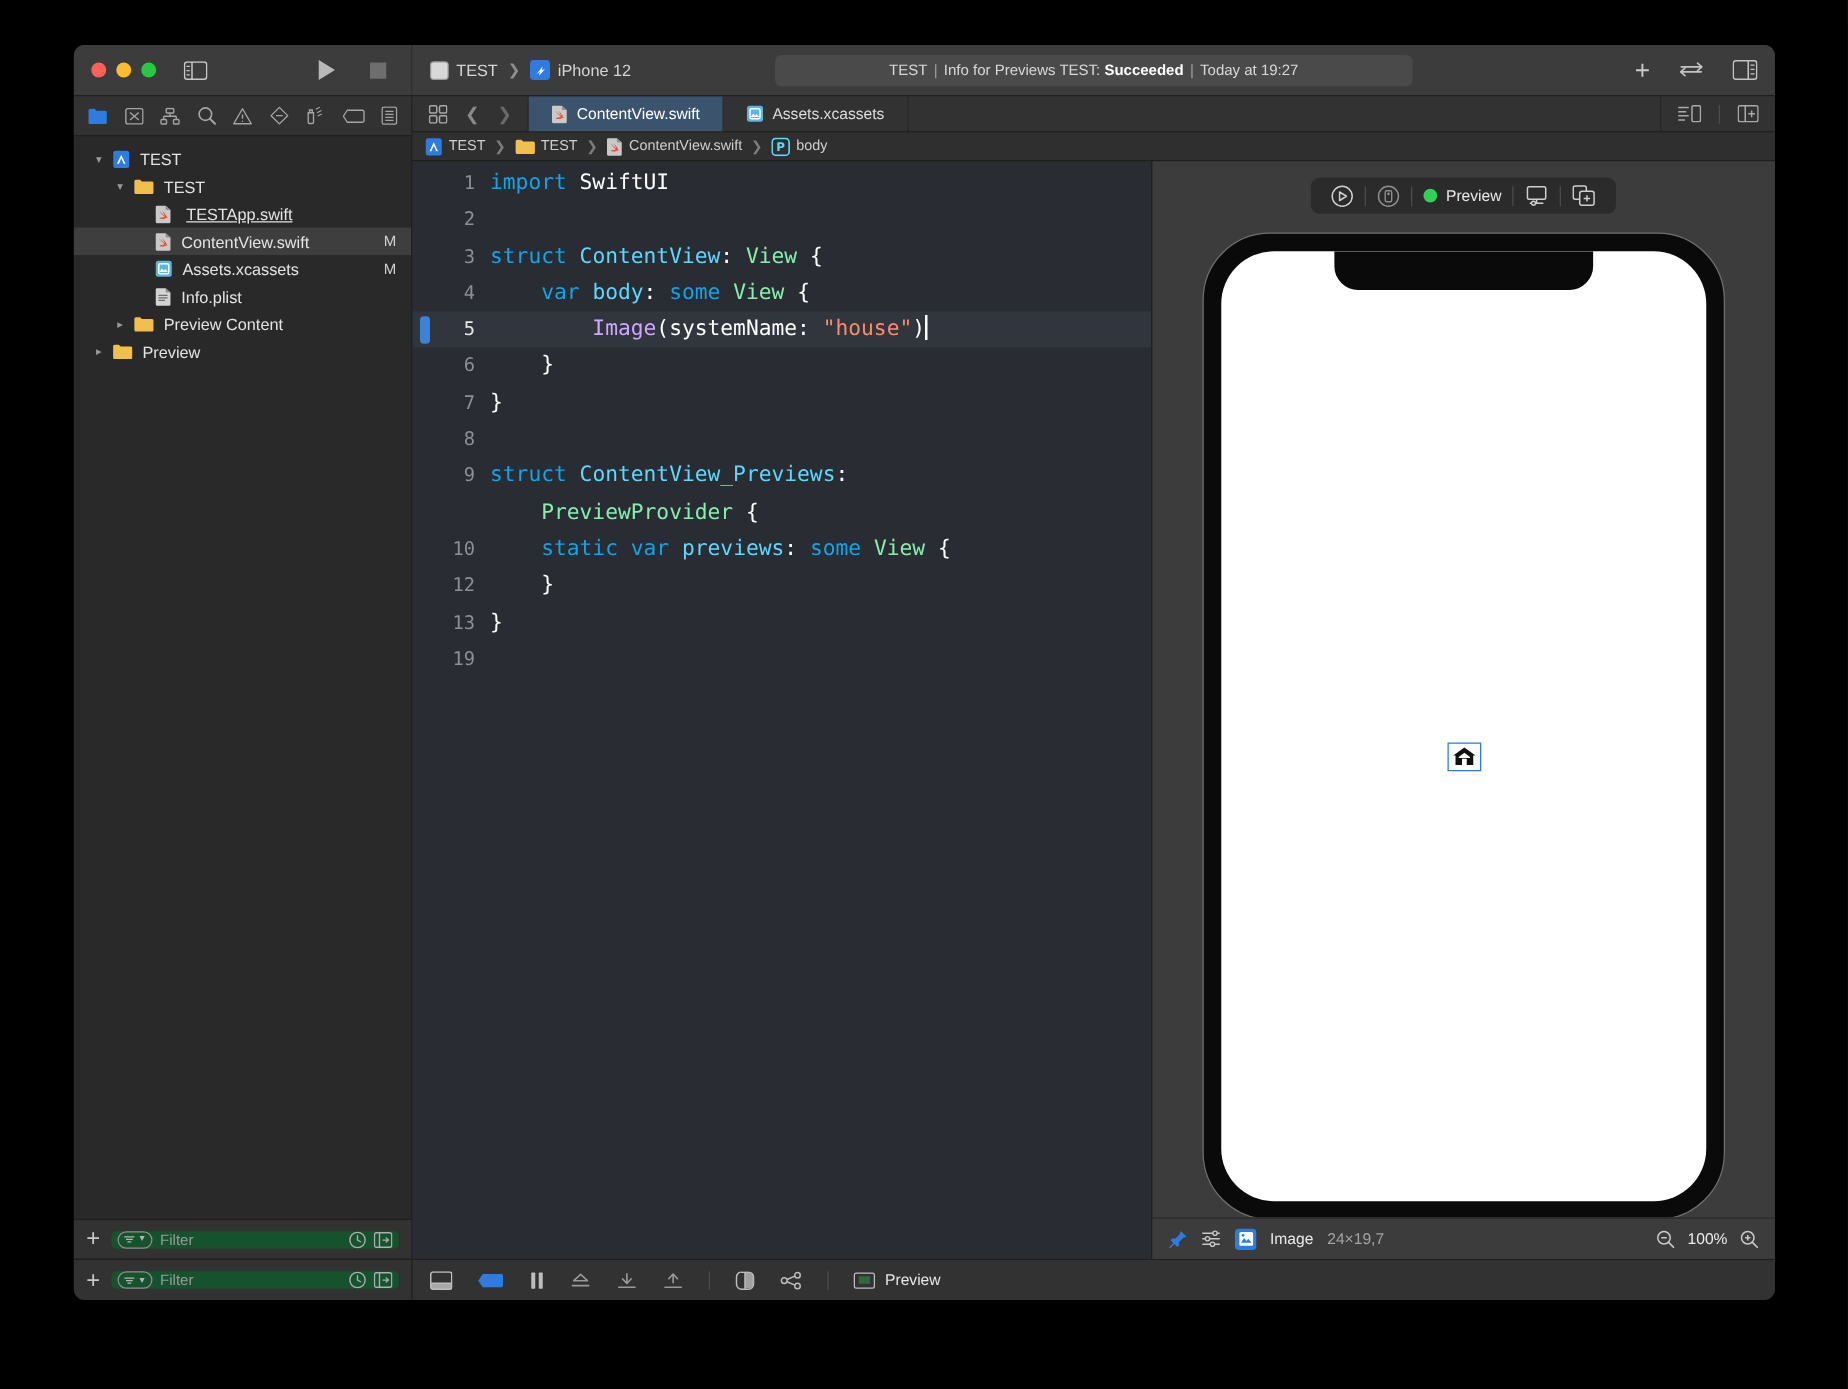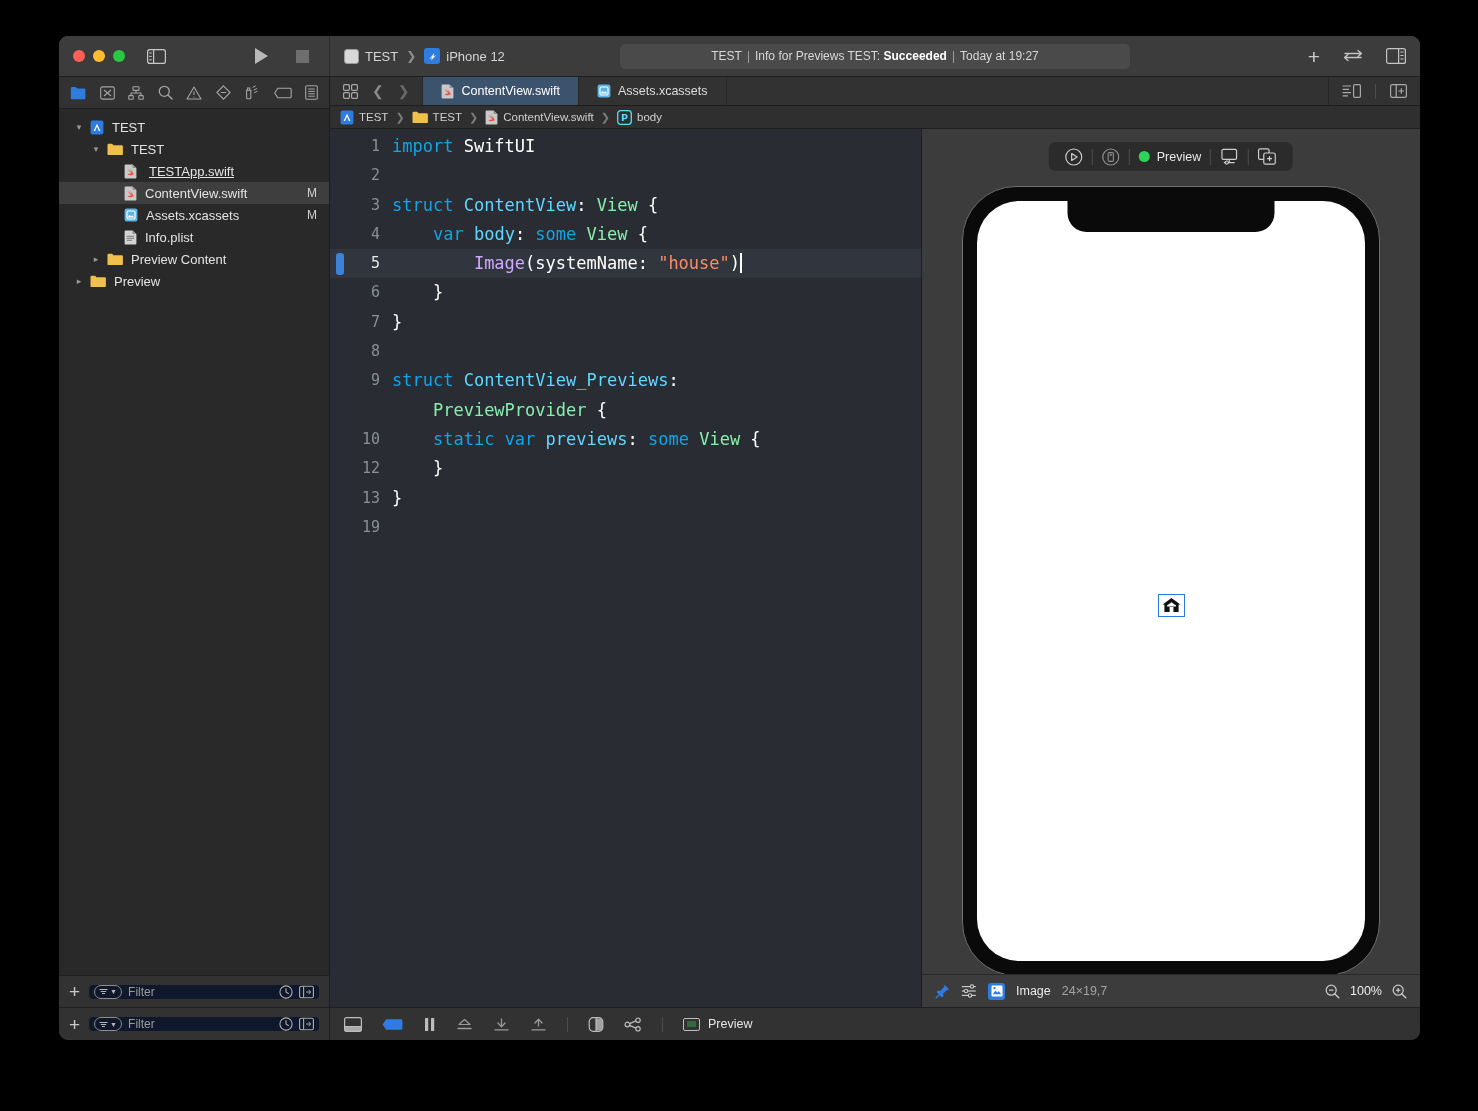--- a/index.html
+++ b/index.html
@@ -134,21 +134,21 @@
   .mod { margin-left: auto; color: #d0d0d0; font-size: 12px; }
   .nav-filter {
     height: 32px; min-height: 32px;
     display: flex; align-items: center; gap: 9px;
     padding: 0 10px;
     background: #323232;
     border-top: 1px solid #1f1f1f;
   }
   .filter-field {
     flex: 1; height: 14px;
-    background: #0f172a; border-radius: 4px;
+    background: #14532d; border-radius: 4px;
     display: flex; align-items: center; gap: 6px;
     padding: 0 5px;
     font-size: 12px; color: #9a9a9a;
   }
   .filter-pill {
     display:flex; align-items:center; gap:2px;
     border: 1px solid #8d8d8d; border-radius: 9px;
     height: 14px; padding: 0 4px; color: #b5b5b5; font-size: 9px;
   }
   .filter-right { margin-left:auto; display:flex; gap:6px; align-items:center; color:#adadad; }

